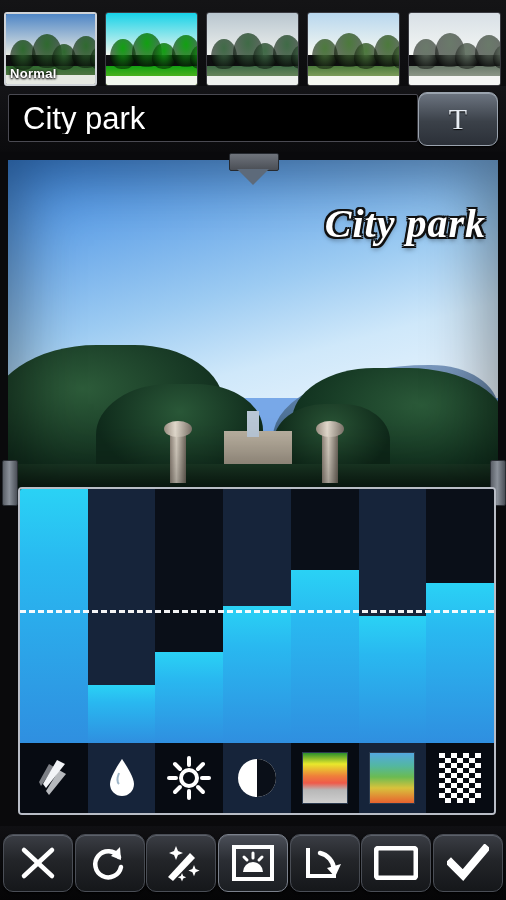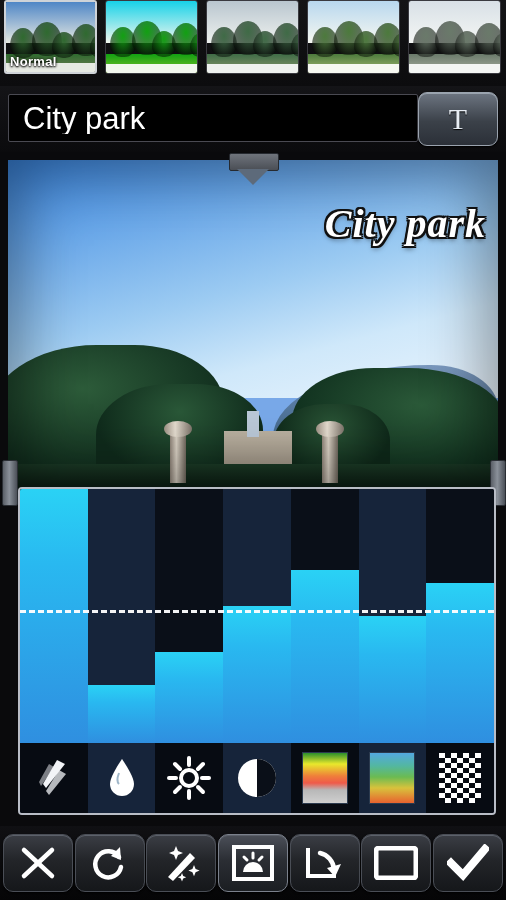--- a/index.html
+++ b/index.html
@@ -2,21 +2,21 @@
 <html><head>
 <meta charset="utf-8">
 <style>
   html,body{margin:0;padding:0;background:#000;}
   body{width:506px;height:900px;overflow:hidden;font-family:"Liberation Sans",sans-serif;
        -webkit-font-smoothing:antialiased;}
   .app{position:relative;width:506px;height:900px;background:#0a0a0c;overflow:hidden;}
 
   
   .filter-strip{position:absolute;left:0;top:0;width:506px;height:86px;
-      background:linear-gradient(#141416,#0c0c0e);display:flex;align-items:flex-start;}
+      background:linear-gradient(#141416,#0c0c0e);display:flex;align-items:flex-end;}
   .thumb{position:relative;width:93px;height:74px;margin-left:8px;border-radius:3px;
       overflow:hidden;box-sizing:border-box;border:1px solid #3a3a40;flex:0 0 auto;}
   .thumb:first-child{margin-left:4px;}
   .thumb.selected{border:2px solid #cfd3d8;}
   .tpic{position:absolute;inset:0;}
   .sky{position:absolute;left:0;top:0;right:0;height:58%;}
   .palm{position:absolute;border-radius:50% 50% 45% 45%/60% 60% 40% 40%;}
   .ground{position:absolute;left:0;right:0;bottom:0;height:26%;}
   .sand{position:absolute;left:0;right:0;bottom:0;height:13%;}
   .tlabel{position:absolute;left:4px;bottom:3px;font-size:13px;font-weight:bold;color:#fff;

